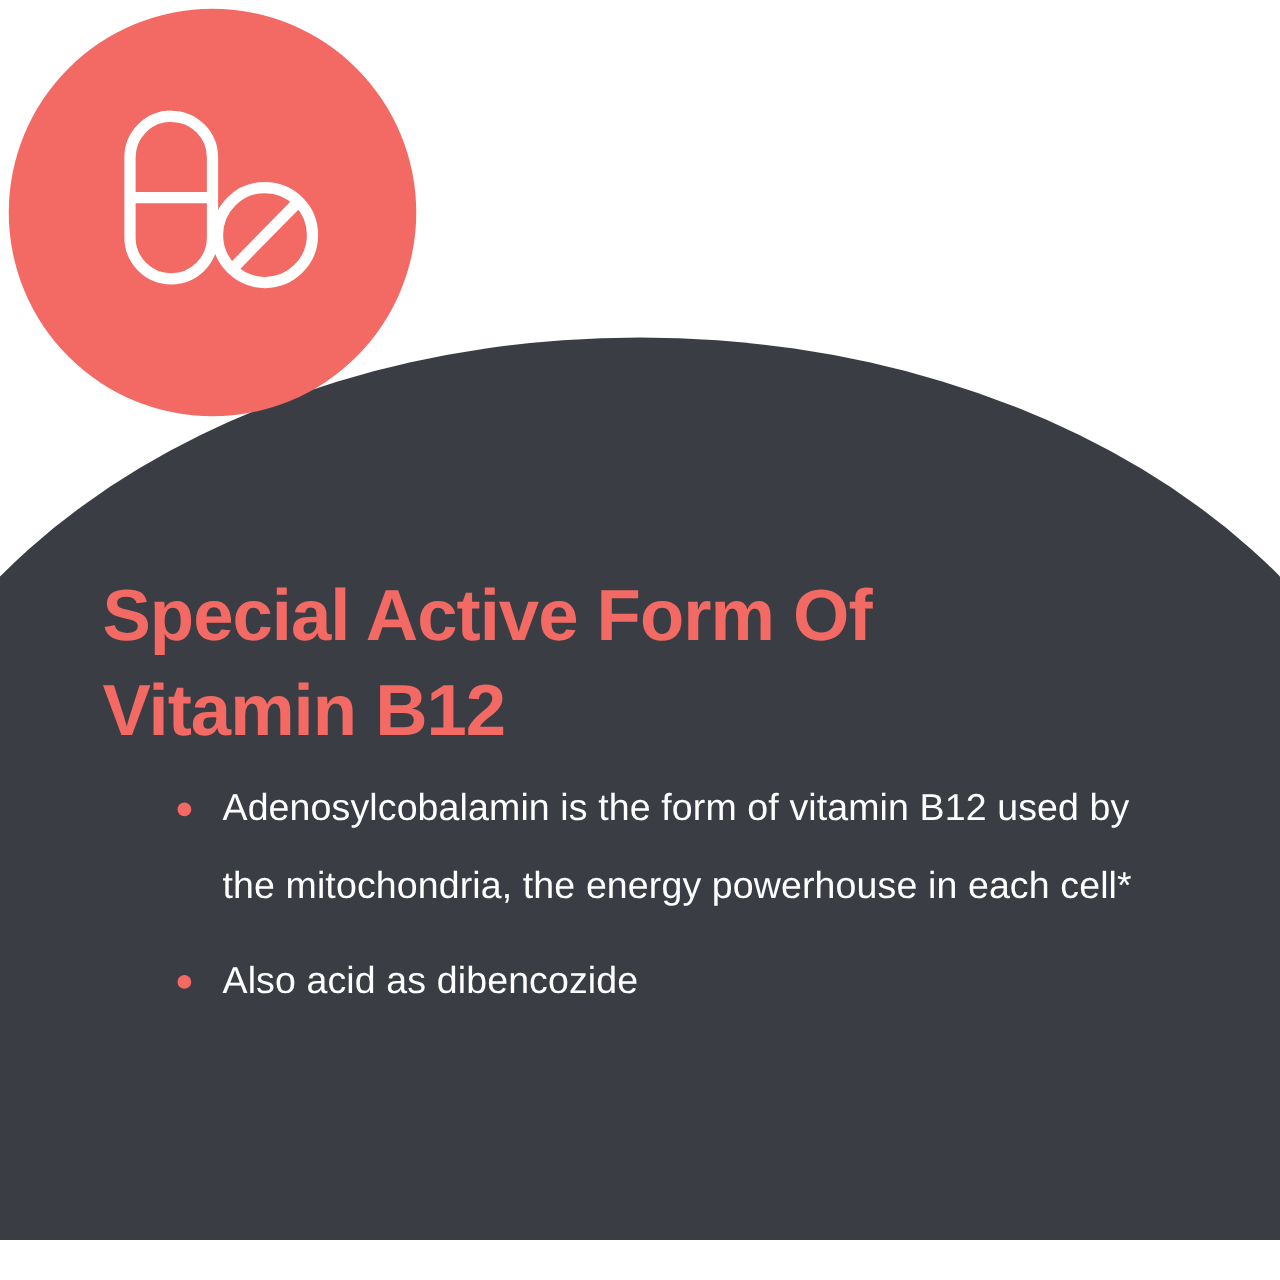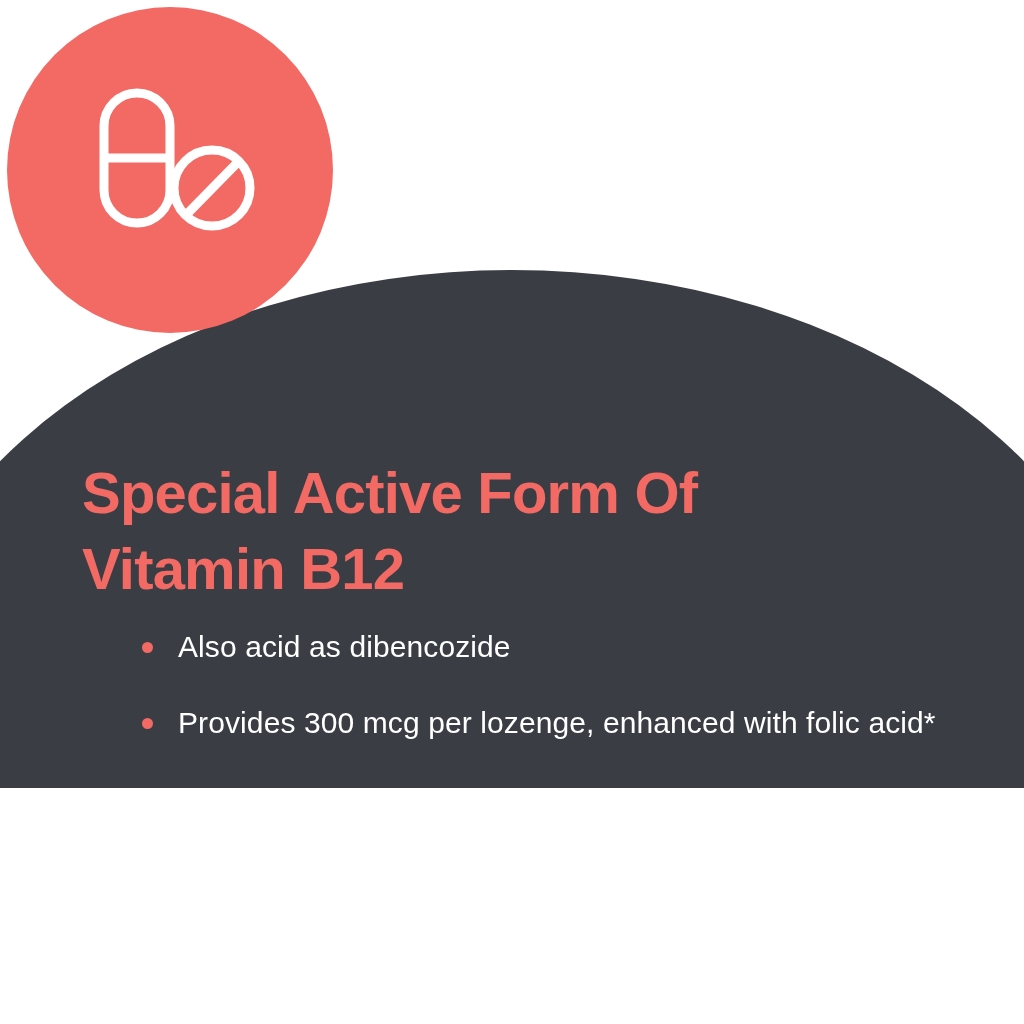--- a/index.html
+++ b/index.html
@@ -5,21 +5,21 @@
 <style>
   html, body {
     margin: 0;
     padding: 0;
     background: #ffffff;
   }
 
   #canvas {
     position: relative;
     width: 1024px;
-    height: 788px;
+    height: 992px;
     background: #ffffff;
     overflow: hidden;
     font-family: "Liberation Sans", sans-serif;
     -webkit-font-smoothing: antialiased;
   }
 
   
   .dark-panel {
     position: absolute;
     left: -120px;
@@ -118,22 +118,22 @@
     </svg>
   </div>
 
   <div class="content">
 
     <h1 class="headline">Special Active Form Of Vitamin B12</h1>
 
     <ul class="bullet-list">
       <li class="bullet-item">
         <span class="bullet-dot"></span>
-        <span>Also acid as dibencozide</span>
+        <span>Adenosylcobalamin is the form of vitamin B12 used by the mitochondria, the energy powerhouse in each cell*</span>
       </li>
       <li class="bullet-item">
         <span class="bullet-dot"></span>
-        <span>Provides 300 mcg per lozenge, enhanced with folic acid*</span>
+        <span>Also acid as dibencozide</span>
       </li>
     </ul>
 
   </div>
 </div>
 
 </body></html>

